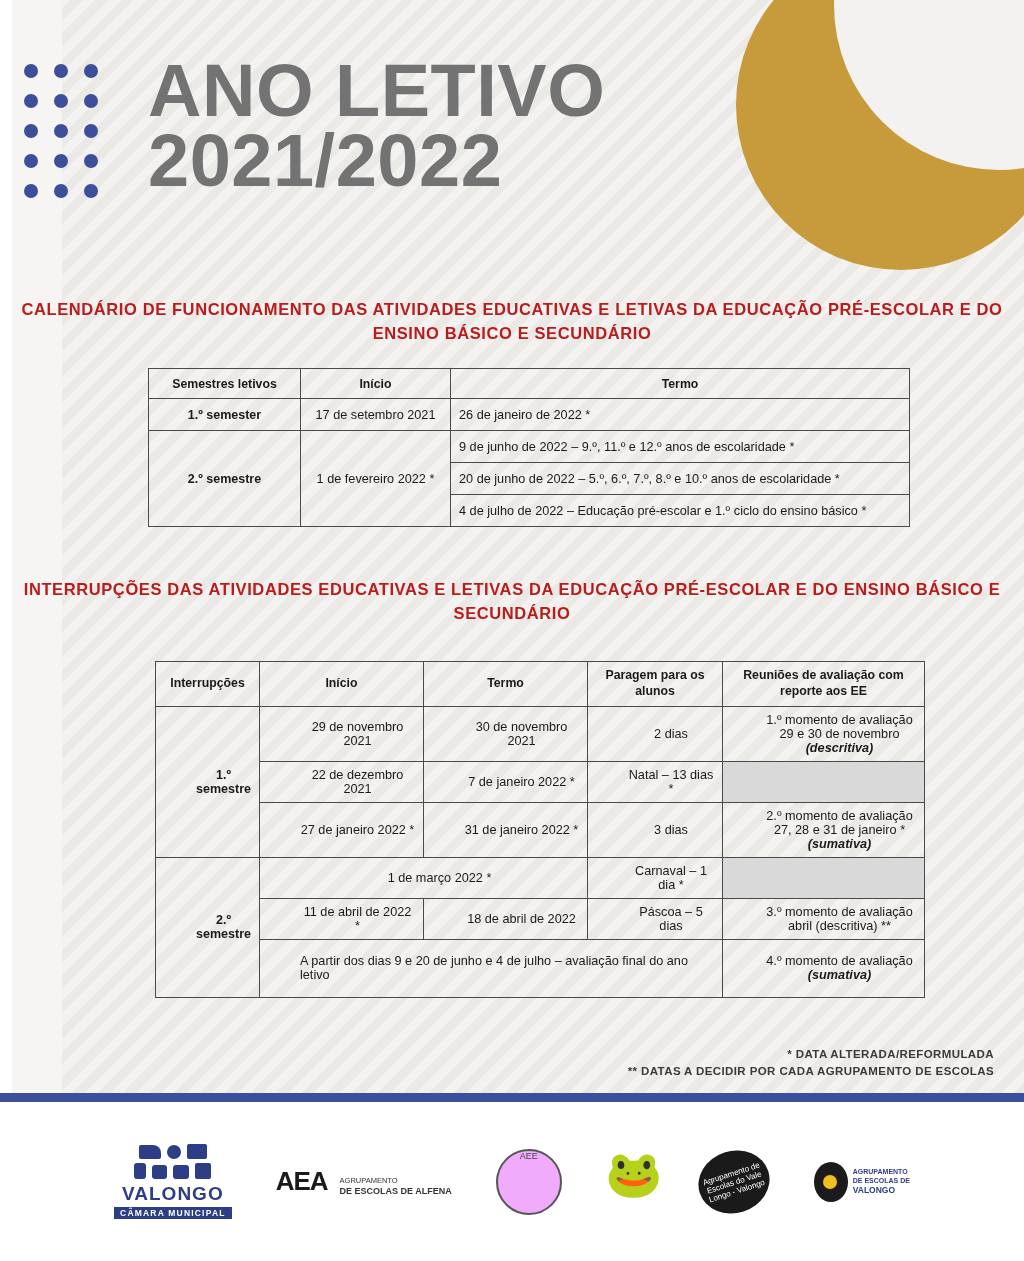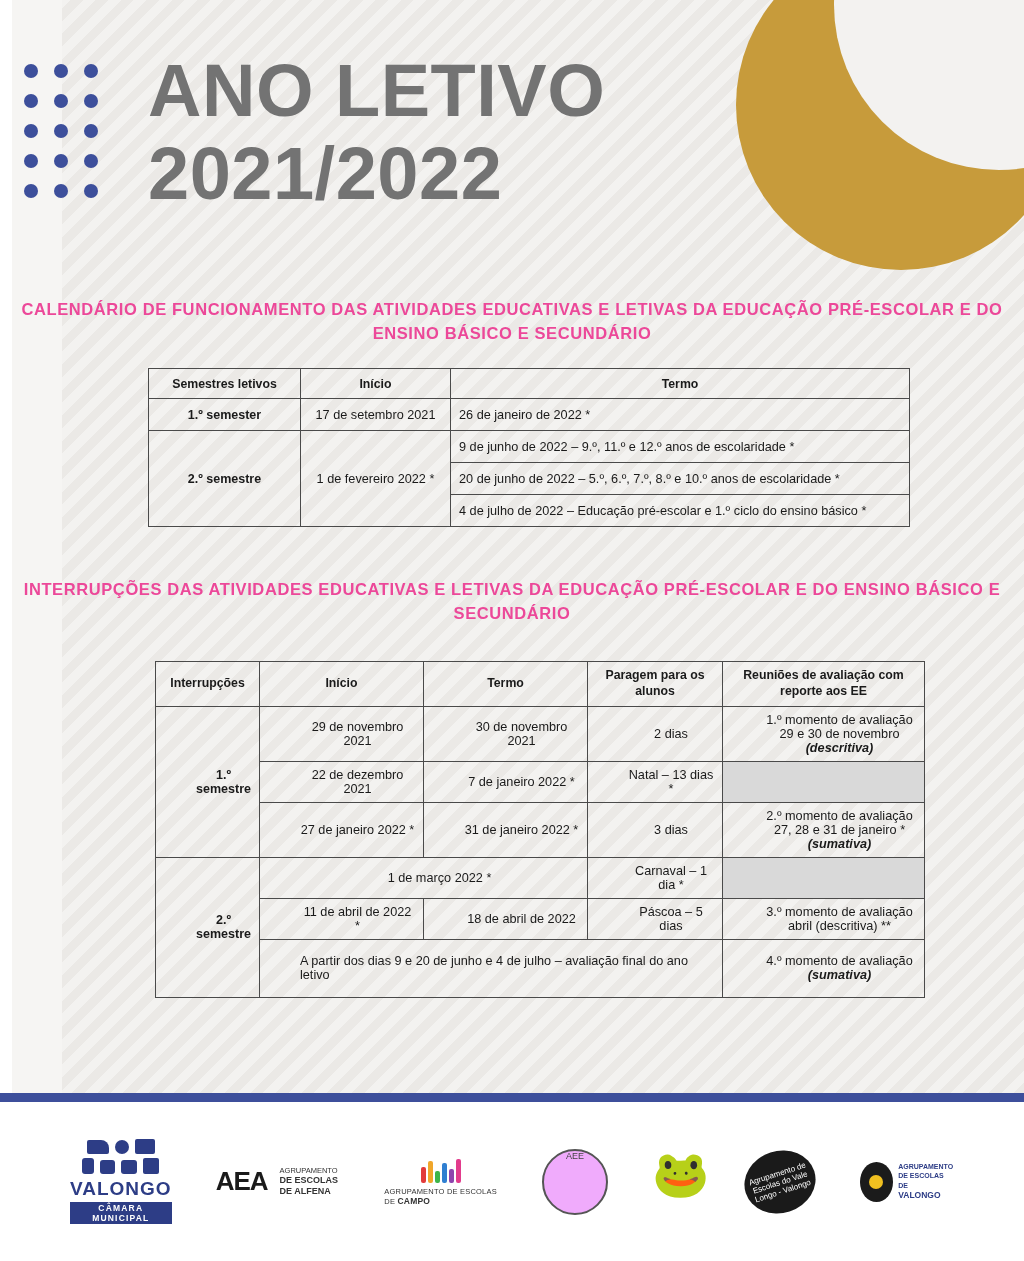--- a/index.html
+++ b/index.html
@@ -83,26 +83,26 @@
   .title {
     position: absolute;
     left: 148px;
     top: 56px;
     color: #737373;
     font-size: 74px;
     line-height: 0.95;
     font-weight: bold;
     letter-spacing: 0.5px;
   }
-  .title .line2 { display: block; margin-top: 13px; }
+  .title .line2 { display: block; }
 
   
   .sec-title {
     text-align: center;
-    color: #ec4899;
+    color: #b91c1c;
     font-weight: bold;
     font-size: 16.5px;
     letter-spacing: 0.6px;
     line-height: 1.45;
   }
   #sec1-title { position: absolute; left: 0; top: 298px; width: 100%; }
   #sec2-title { position: absolute; left: 0; top: 578px; width: 100%; }
 
   
   table {
@@ -358,20 +358,22 @@
     <td class="c-left" colspan="3" style="height:58px">A partir dos dias 9 e 20 de junho e 4 de julho – avaliação final do ano letivo</td>
     <td class="c-center">
       <div>4.º momento de avaliação</div>
       <div class="small-note">(sumativa)</div>
     </td>
   </tr>
 </tbody>
   </table>
 
 <div class="footnotes">
+  <div>* DATA ALTERADA/REFORMULADA</div>
+  <div>** DATAS A DECIDIR POR CADA AGRUPAMENTO DE ESCOLAS</div>
 </div>
 
 <div class="bottom-rule"></div>
 
 <div class="logo-strip">
 
   <div class="logo logo-valongo">
     <div class="vg-icons">
       <div style="width:22px;height:14px;border-radius:2px 8px 2px 2px"></div>
       <div style="width:14px;height:14px;border-radius:50%"></div>
@@ -390,34 +392,20 @@
   <div class="logo">
     <div class="aea">
       <div class="aea-mark">AEA</div>
       <div class="aea-text">
         <div>AGRUPAMENTO</div>
         <b>DE ESCOLAS DE ALFENA</b>
       </div>
     </div>
   </div>
 
-  <div class="logo">
-    <div class="campo-bars">
-      <i style="height:16px;background:#e23b3b"></i>
-      <i style="height:22px;background:#f0a62a"></i>
-      <i style="height:12px;background:#3db54a"></i>
-      <i style="height:20px;background:#2f7fd1"></i>
-      <i style="height:14px;background:#8e44ad"></i>
-      <i style="height:24px;background:#e23b8c"></i>
-    </div>
-    <div class="campo-text">
-      <span>AGRUPAMENTO DE ESCOLAS DE</span>
-      <b>CAMPO</b>
-    </div>
-  </div>
 
   <div class="logo">
     <div class="circle-logo">
       <span>AEE</span>
     </div>
   </div>
 
   <div class="logo">
     <div class="frog">🐸</div>
   </div>

